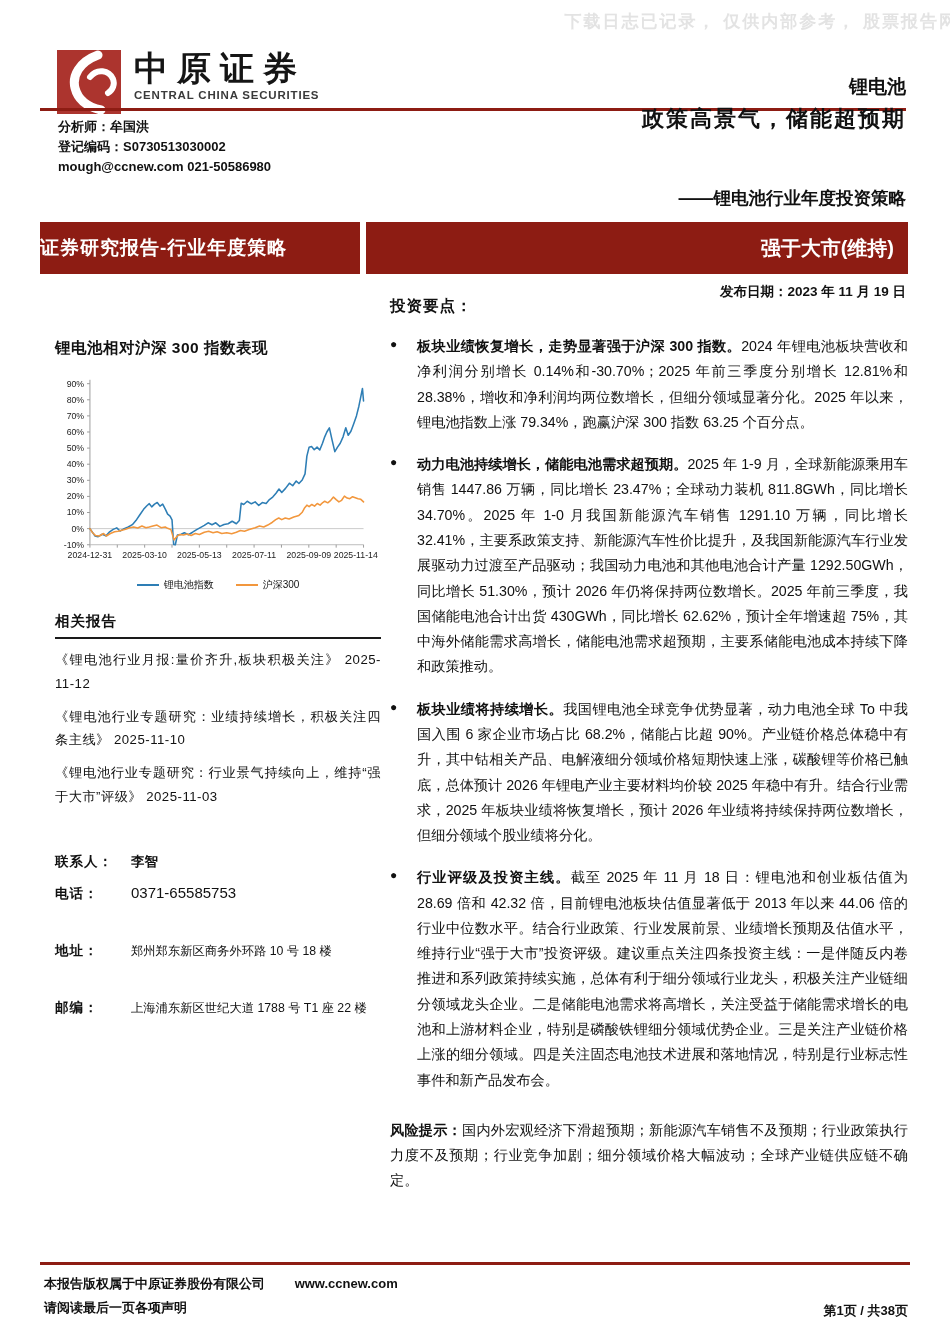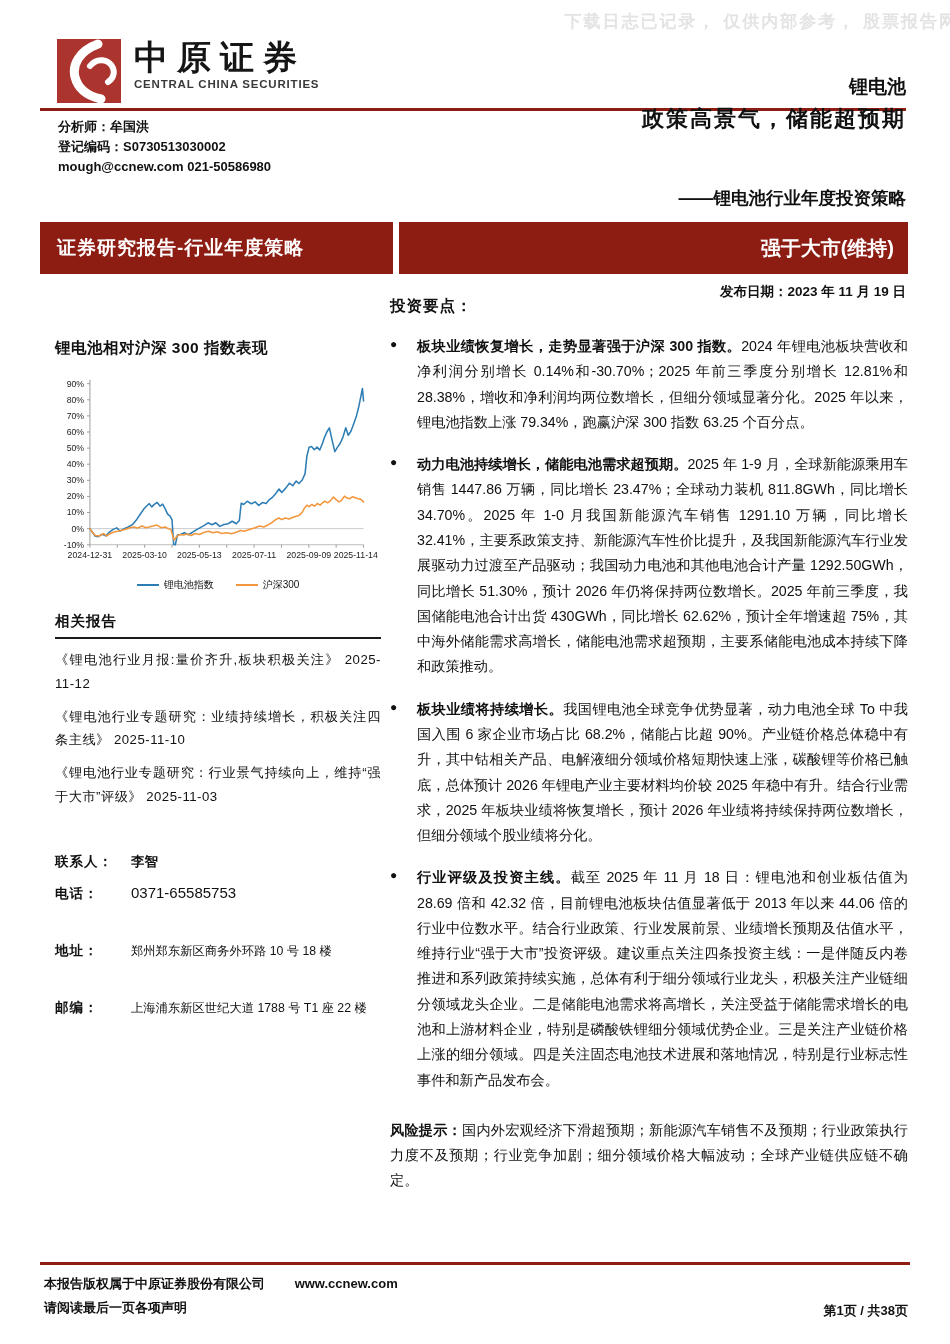--- a/index.html
+++ b/index.html
@@ -4,37 +4,37 @@
 <style>
   * { margin:0; padding:0; box-sizing:border-box; }
   html,body { background:#fff; }
   body { font-family:"Liberation Sans","DejaVu Sans",sans-serif; color:#111; }
   .page { position:relative; width:950px; height:1344px; background:#fff; overflow:hidden;
           --brand:#8d1c13; --logo:#ac342e; }
 
   .watermark { position:absolute; top:10px; right:-8px; color:#e3e3e3; font-size:17px;
                letter-spacing:2px; white-space:nowrap; font-weight:bold; }
 
-  .logo { position:absolute; left:57px; top:39px; display:flex; gap:13px; align-items:flex-start; }
+  .logo { position:absolute; left:57px; top:50px; display:flex; gap:13px; align-items:flex-start; }
   .logo-mark { width:64px; height:64px; display:block; }
   .logo-cn { font-size:34px; font-weight:bold; letter-spacing:9px; line-height:1.1; color:#151515;
              font-family:"Liberation Serif","DejaVu Serif",serif; }
   .logo-en { font-size:11.5px; font-weight:bold; color:#3a3a3a; letter-spacing:0.8px; margin-top:2px; }
 
   .header-rule { position:absolute; left:40px; top:108px; width:866px; height:3px; background:var(--brand); }
 
   .analyst-block { position:absolute; left:58px; top:117px; font-size:13px; font-weight:bold; line-height:1.55; }
 
   .industry-tag { position:absolute; right:44px; top:74px; font-size:19px; font-weight:bold; }
   .report-title { position:absolute; right:44px; top:104px; font-size:22px; font-weight:bold; letter-spacing:2px; }
   .report-subtitle { position:absolute; right:44px; top:186px; font-size:17.5px; font-weight:bold; }
 
   .banner { position:absolute; left:40px; top:222px; width:868px; height:52px; display:flex; }
-  .banner-left { width:353px; background:var(--brand); color:#fff; font-size:19px; font-weight:bold;
-                 display:flex; align-items:center; padding-left:17px; letter-spacing:1px; }
+  .banner-left { width:320px; background:var(--brand); color:#fff; font-size:19px; font-weight:bold;
+                 display:flex; align-items:center; letter-spacing:1px; }
   .banner-gap { width:6px; background:#fff; }
   .banner-right { flex:1; background:var(--brand); color:#fff; font-size:20px; font-weight:bold;
                   display:flex; align-items:center; justify-content:flex-end; padding-right:14px; }
 
   .publish-date { position:absolute; right:44px; top:283px; font-size:13.5px; font-weight:bold; }
 
   .sidebar { position:absolute; left:55px; top:338px; width:326px; }
   .chart-title { font-size:15.5px; font-weight:bold; margin-bottom:12px; letter-spacing:0.5px; }
   .legend { display:flex; justify-content:center; gap:22px; font-size:10px; margin-top:3px; align-items:center; }
   .legend-item { display:flex; align-items:center; gap:5px; }

